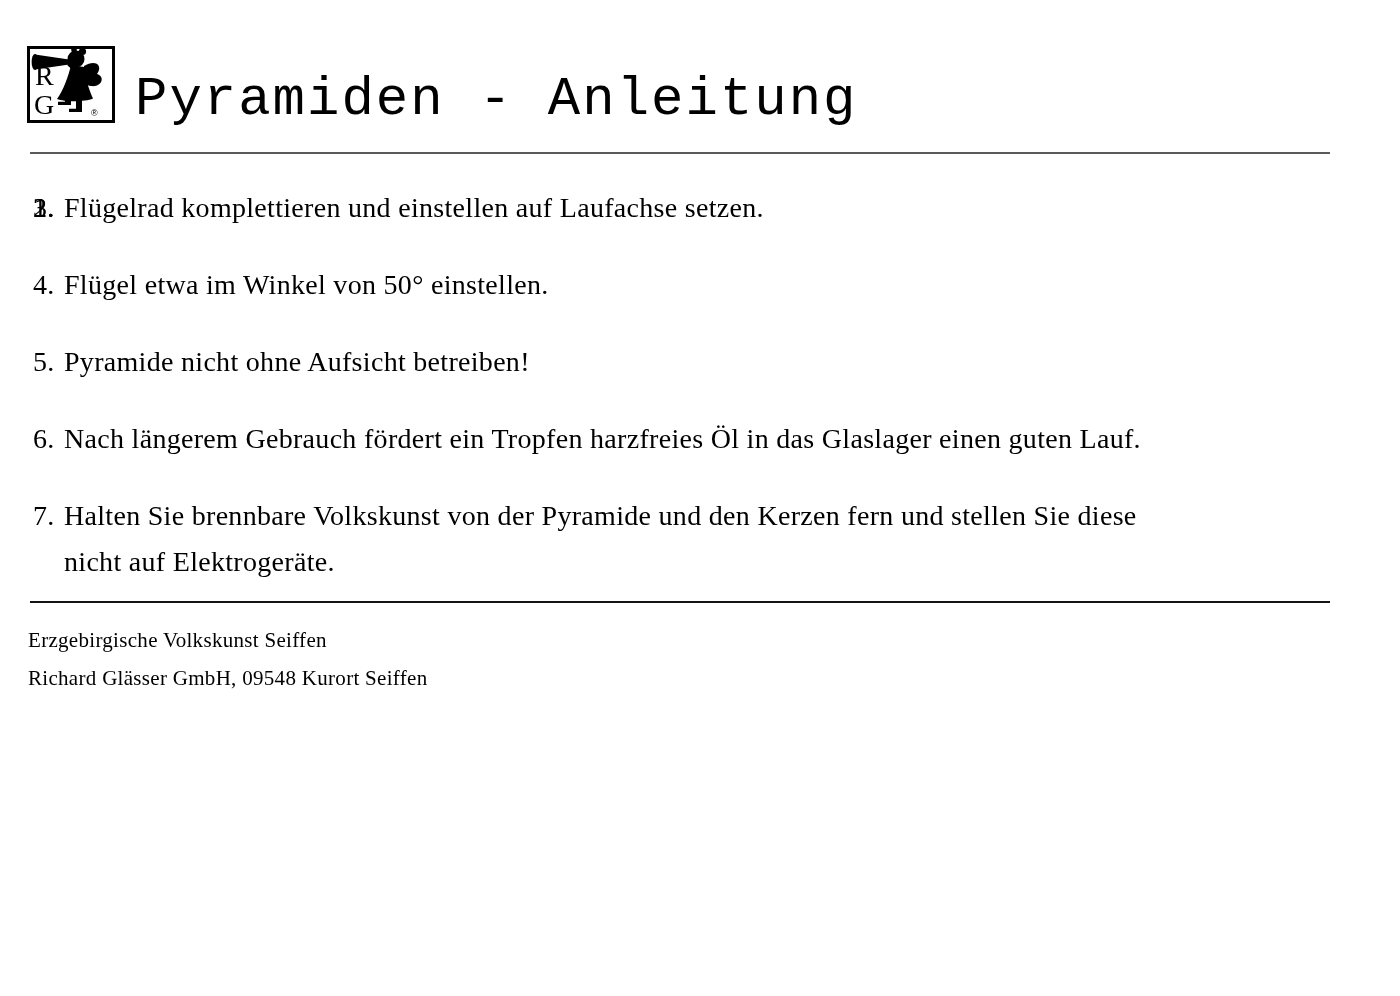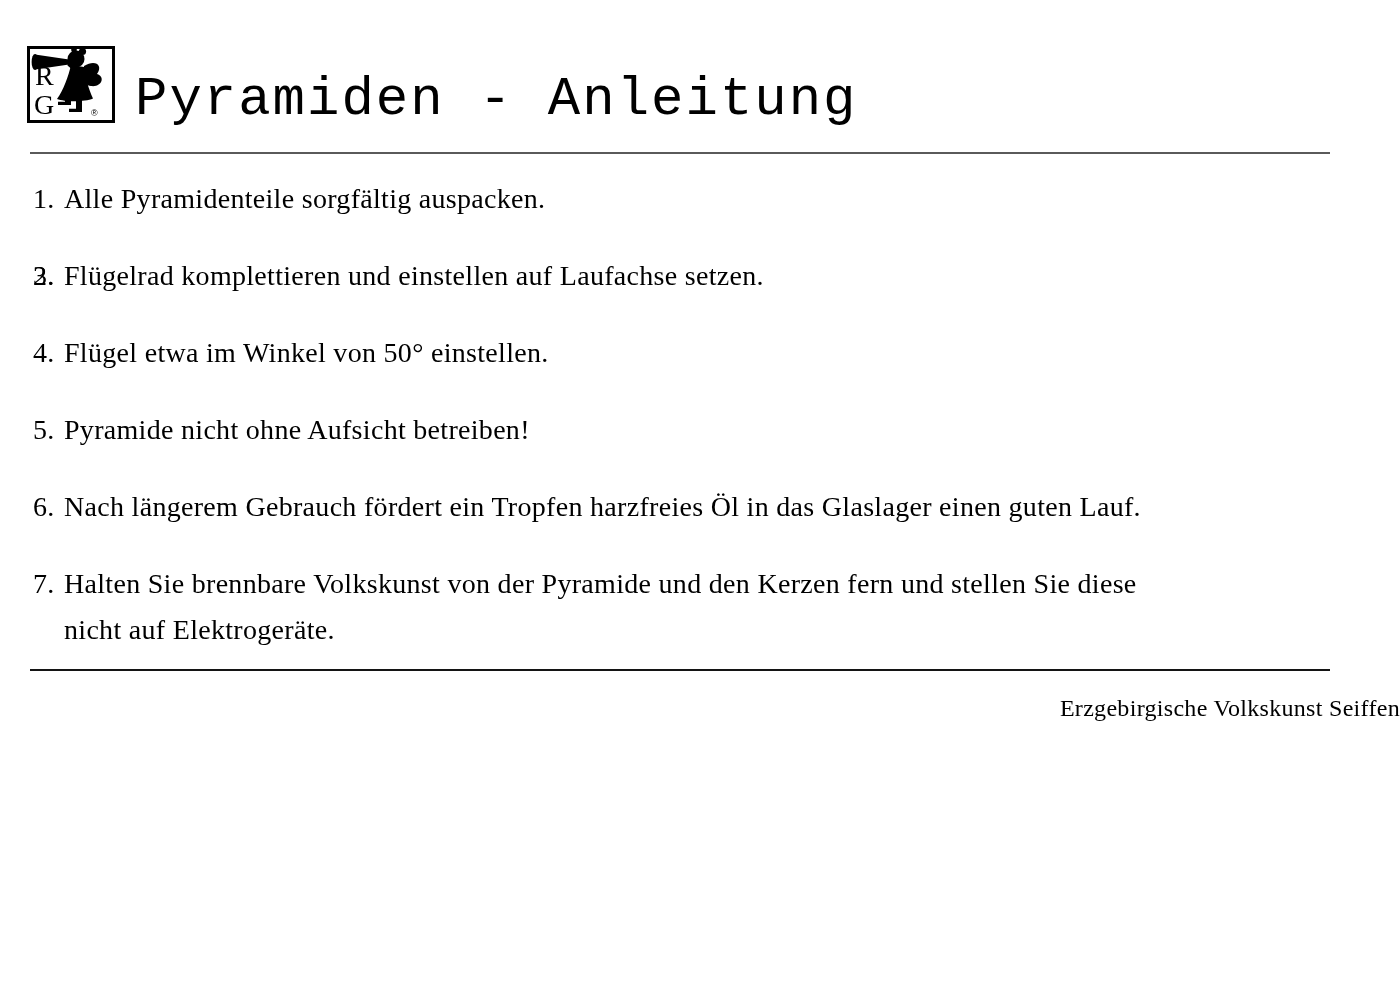--- a/index.html
+++ b/index.html
@@ -61,24 +61,23 @@
     line-height: 46px;
     letter-spacing: 0.3px;
   }
   .item:last-child { margin-bottom: 0; }
   .item .num { position: absolute; left: 0; top: 0; }
   .item .txt { white-space: pre-line; }
 
   
   .footer {
     margin: 18px 0 0 28px;
-    font-size: 24px;
+    font-size: 21px;
     line-height: 38px;
     letter-spacing: 0.3px;
-    text-align: right;
   }
 </style>
 </head>
 <body>
 
 <div class="page">
 
   <div class="header">
     <div class="logo">
       <svg width="88" height="77" viewBox="0 0 88 77" xmlns="http://www.w3.org/2000/svg">
@@ -106,21 +105,20 @@
       </svg>
     </div>
     <h1 class="title">Pyramiden - Anleitung</h1>
   </div>
 
   <hr class="rule rule-top">
 
   <ol class="instructions">
     <li class="item">
       <span class="num">1.</span>
-      <span class="txt">Alle Pyramidenteile sorgfältig auspacken.</span>
     </li>
     <li class="item">
       <span class="num">2.</span>
     </li>
     <li class="item">
       <span class="num">3.</span>
       <span class="txt">Flügelrad komplettieren und einstellen auf Laufachse setzen.</span>
     </li>
     <li class="item">
       <span class="num">4.</span>
@@ -138,15 +136,16 @@
       <span class="num">7.</span>
       <span class="txt">Halten Sie brennbare Volkskunst von der Pyramide und den Kerzen fern und stellen Sie diese
 nicht auf Elektrogeräte.</span>
     </li>
   </ol>
 
   <hr class="rule rule-bottom">
 
   <div class="footer">
     <div>Erzgebirgische Volkskunst Seiffen</div>
+    <div>Richard Glässer GmbH, 09548 Kurort Seiffen</div>
   </div>
 
 </div>
 
 </body></html>

